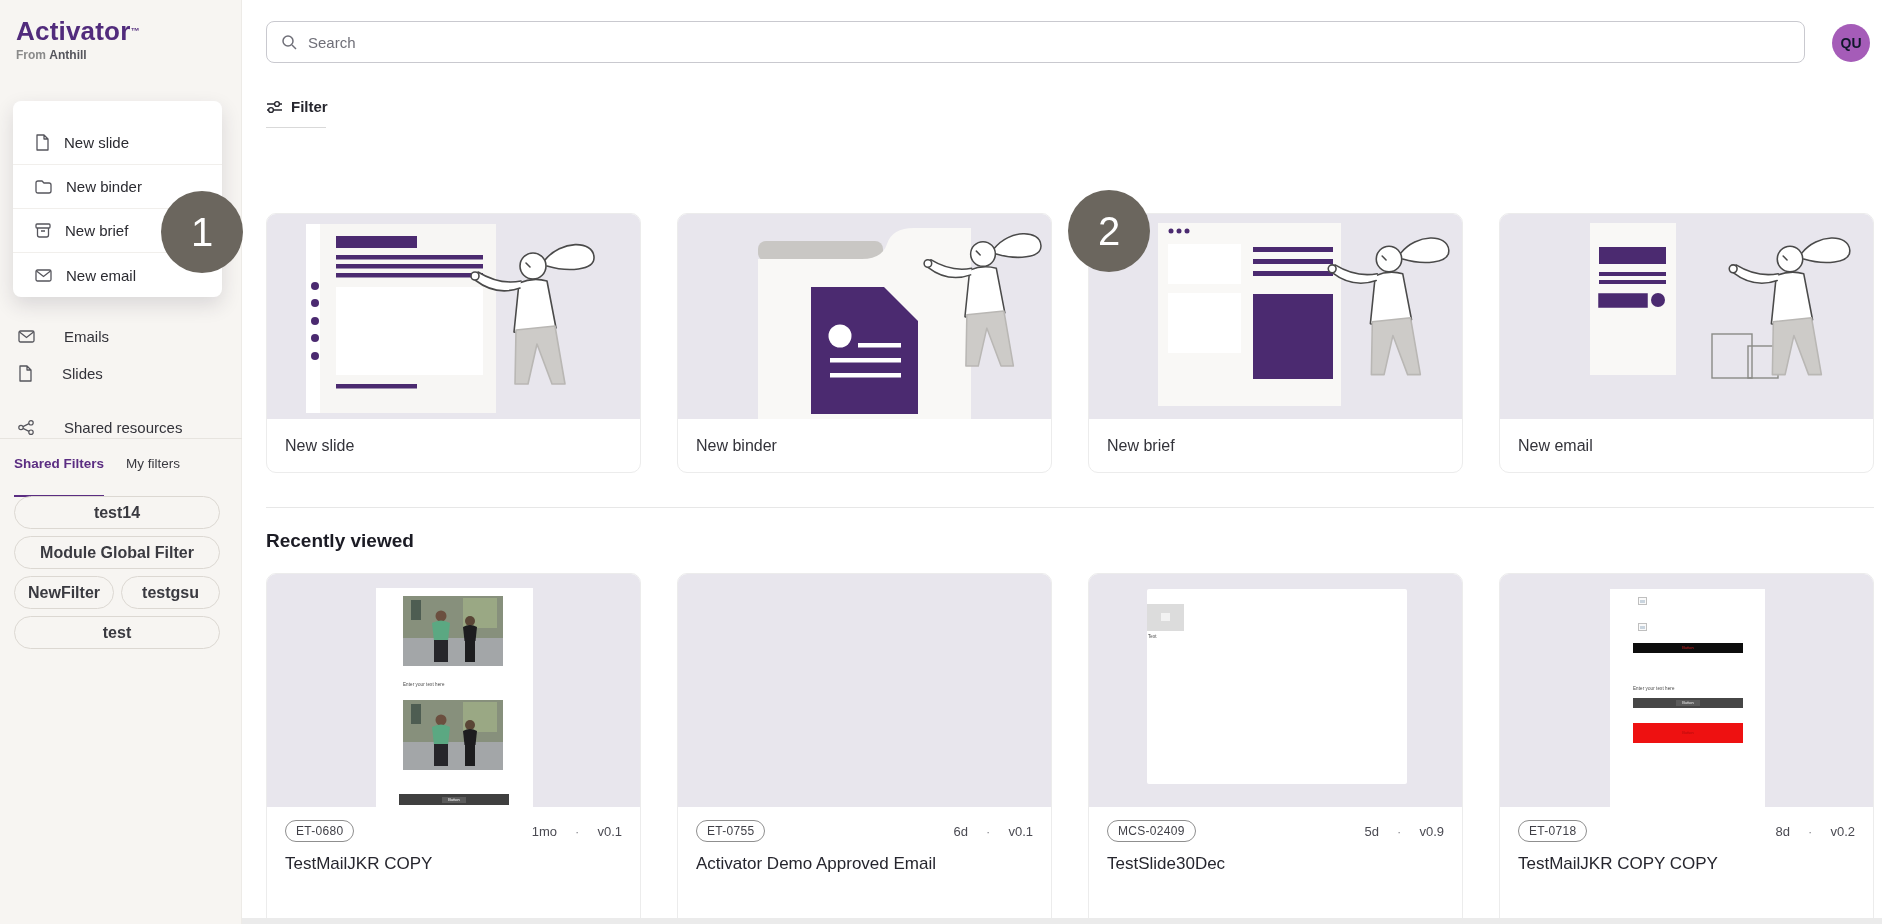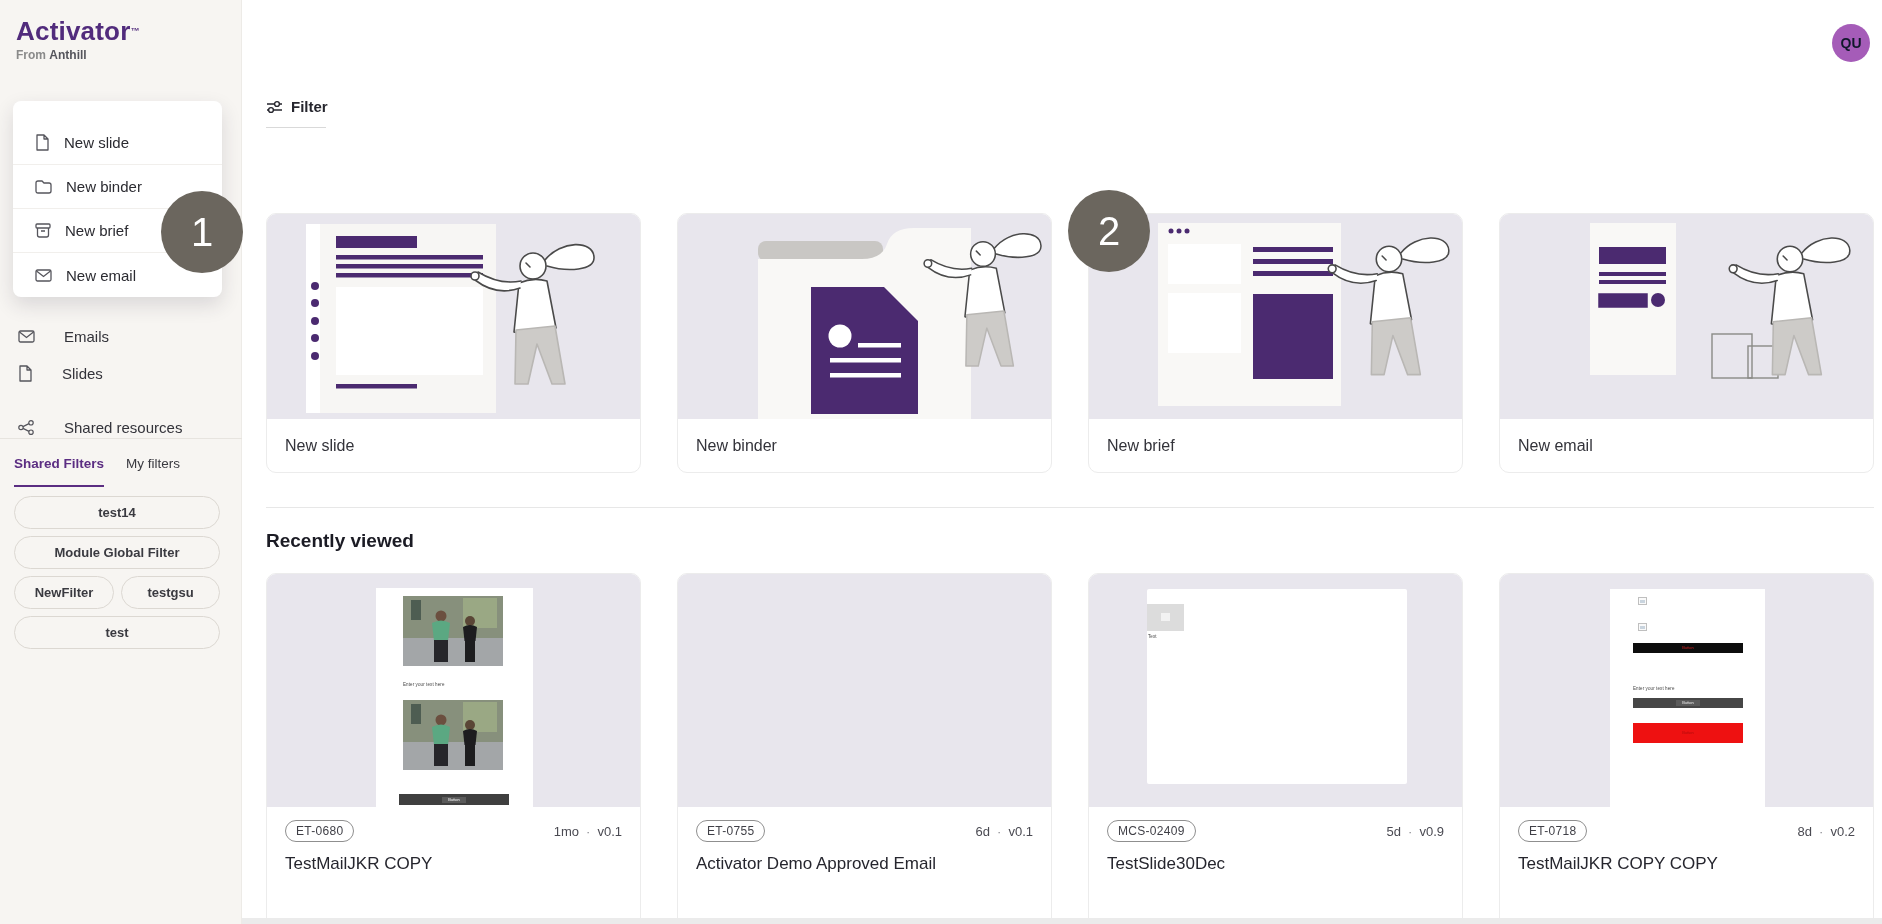--- a/index.html
+++ b/index.html
@@ -30,26 +30,26 @@
 
   .side-nav { position:absolute; left:18px; top:320px; width:206px; }
   .nav-item { display:flex; align-items:center; gap:29px; height:33px; cursor:pointer; }
   .nav-item + .nav-item { margin-top:4px; }
   .nav-item .nv-label { font-size:15px; color:#33333a; }
   .shared-res { position:absolute; left:18px; top:398px; width:206px;margin-top:13px; }
 
   .side-div { position:absolute; left:0; top:438px; width:242px; height:1px; background:#e7e4df; }
 
   .filter-tabs { position:absolute; left:14px; top:456px; display:flex; gap:22px; }
-  .ftab { font-size:13.5px; color:#3a3a40; padding-bottom:14px; cursor:pointer; }
+  .ftab { font-size:13.5px; color:#3a3a40; padding-bottom:24px; cursor:pointer; }
   .ftab.active { color:#5b2d82; font-weight:700; border-bottom:2px solid #5b2d82; }
 
   .chips { position:absolute; left:14px; top:496px; width:206px; display:flex; flex-wrap:wrap; gap:7px; }
   .chip { height:33px; display:flex; align-items:center; justify-content:center;
-          border:1px solid #dcd8d2; border-radius:17px; font-size:13px; font-weight:600;
+          border:1px solid #dcd8d2; border-radius:17px; font-size:16px; font-weight:600;
           color:#3a3a40; cursor:pointer; background:transparent; }
   .chip.full { width:206px; }
   .chip.half1 { width:100px; }
   .chip.half2 { width:99px; }
 
   
   .search-wrap { position:absolute; left:266px; top:21px; width:1539px; height:42px;
                  border:1px solid #c9c9cf; border-radius:8px; background:#fff;
                  display:flex; align-items:center; padding:0 14px; gap:11px; }
   .search-input { border:none; outline:none; flex:1; font-size:15px; color:#26262e;
@@ -78,21 +78,21 @@
   .card.start { height:260px; }
   .card.recent { height:380px; }
   .thumb { position:relative; height:205px; background:#e8e6ed; }
   .card.recent .thumb { height:233px; }
   .card-footer { padding:0 18px; }
   .start-label { font-size:16px; color:#33333a; padding:18px 0; }
 
   .rv-meta-row { display:flex; align-items:center; justify-content:space-between; margin-top:13px; }
   .badge { border:1px solid #8f8f8f; border-radius:11px; padding:3px 10px; font-size:12px;
            color:#3f3f46; letter-spacing:.3px; white-space:nowrap; }
-  .meta { display:flex; align-items:center; gap:7px; font-size:13px; color:#4a4a52; }
+  .meta { display:flex; align-items:center; gap:18px; font-size:13px; color:#4a4a52; }
   .rv-title { margin-top:12px; font-size:17px; color:#26262e; }
   .rv-status { display:flex; align-items:center; gap:7px; margin-top:47px; font-size:13.5px; color:#3f3f46; }
   .sep { color:#8a8a90; }
 
   
   .mini-page { position:absolute; background:#fff; }
   .mini-text { position:absolute; font-size:4.5px; color:#444; letter-spacing:.1px; }
   .mini-bar { position:absolute; display:flex; align-items:center; justify-content:center; }
   .mini-bar span { font-size:4px; line-height:1; }
   .mini-imgicon { position:absolute; width:9px; height:8px; border:1px solid #bfbfbf; background:#fafafa; }
@@ -220,20 +220,29 @@
 
     <div class="chips">
       <div class="chip full">test14</div>
       <div class="chip full">Module Global Filter</div>
       <div class="chip half1">NewFilter</div>
       <div class="chip half2">testgsu</div>
       <div class="chip full">test</div>
     </div>
   </div>
 
+  <div class="search-wrap">
+    <span class="icon">
+      <svg width="16" height="16" viewBox="0 0 16 16">
+          <circle cx="7" cy="7" r="5" fill="none" stroke="#6f6f78" stroke-width="1.5"></circle>
+          <path d="M11,11 L15,15" stroke="#6f6f78" stroke-width="1.5"></path>
+        </svg>
+    </span>
+    <input class="search-input" type="text" placeholder="Search" style="">
+  </div>
   <div class="avatar">QU</div>
 
   <button class="filter-btn">
     <span class="icon">
       <svg width="17" height="14" viewBox="0 0 17 14">
           <path d="M1,4 h15 M1,10 h15" stroke="#26262e" stroke-width="1.4"></path>
           <circle cx="11" cy="4" r="2.4" fill="#fff" stroke="#26262e" stroke-width="1.4"></circle>
           <circle cx="5" cy="10" r="2.4" fill="#fff" stroke="#26262e" stroke-width="1.4"></circle>
         </svg>
     </span>

